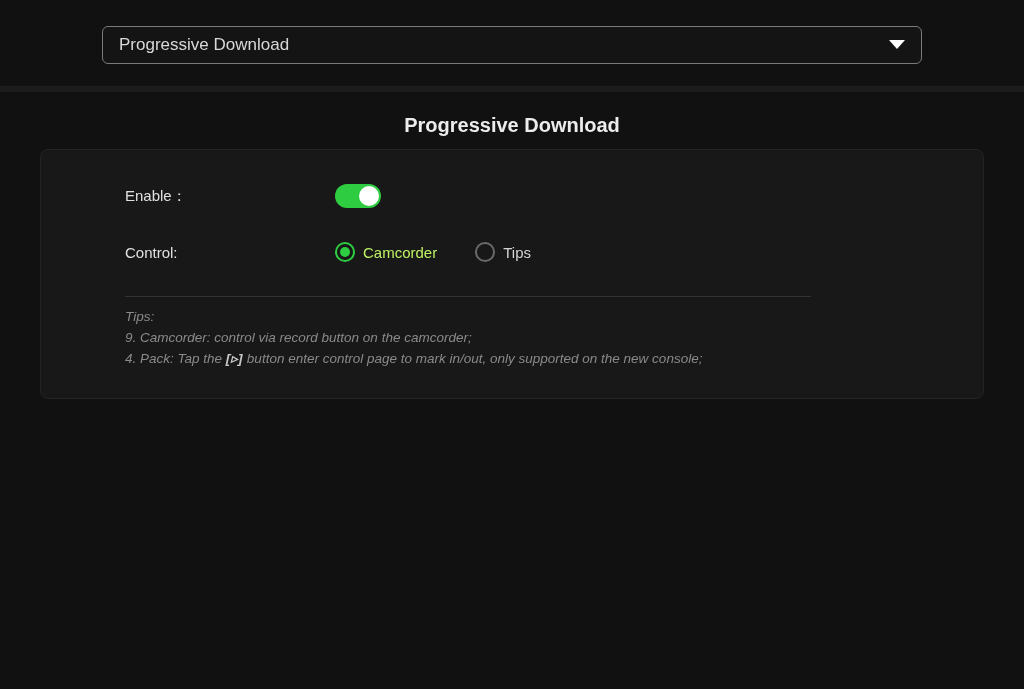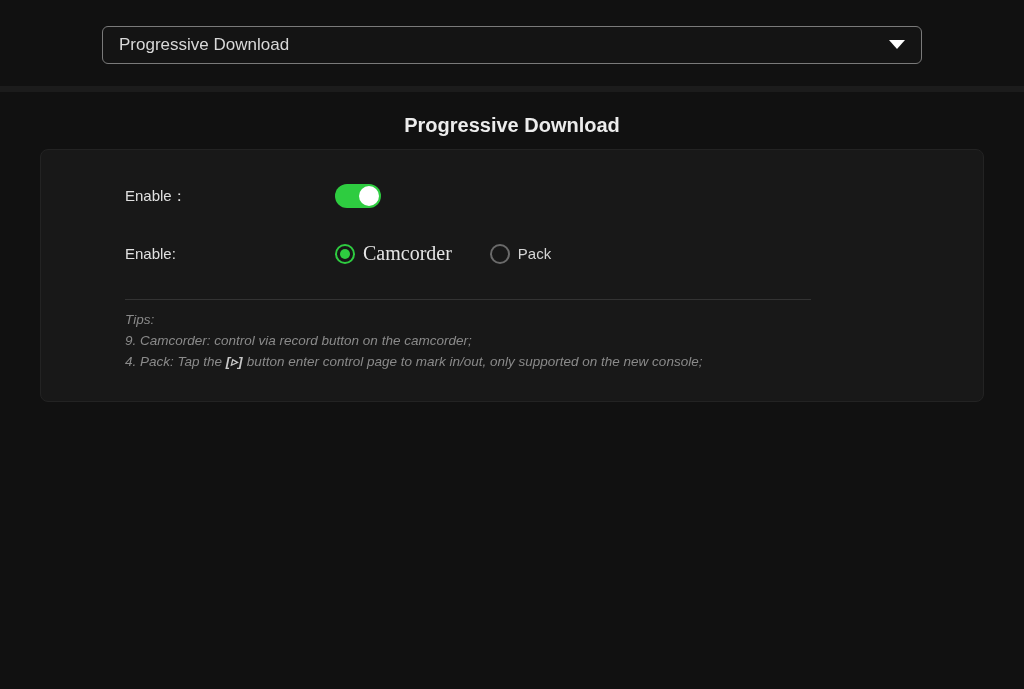--- a/index.html
+++ b/index.html
@@ -113,21 +113,21 @@
     align-items: center;
     justify-content: center;
   }
   .radio-outer.sel { border-color: #2ecc40; }
   .radio-inner {
     width: 10px;
     height: 10px;
     border-radius: 50%;
     background: #2ecc40;
   }
-  .radio-label-sel { color: #e5e5e5; font-size: 20px; font-family: Liberation Serif, serif; }
+  .radio-label-sel { color: #bef264; font-size: 15px; }
   .radio-label { color: #d4d4d4; font-size: 15px; }
 
   .hr {
     height: 1px;
     width: 686px;
     background: #333333;
     margin: 0 0 10px 0;
   }
 
   .tips {
@@ -163,31 +163,31 @@
 <div class="panel">
 
   <div class="row">
     <div class="label">Enable：</div>
     <div class="toggle">
       <div class="knob"></div>
     </div>
   </div>
 
   <div class="row">
-    <div class="label">Enable:</div>
+    <div class="label">Control:</div>
     <div class="radios">
       <div class="radio-item">
         <span class="radio-outer sel">
           <span class="radio-inner"></span>
         </span>
         <span class="radio-label-sel">Camcorder</span>
       </div>
       <div class="radio-item">
         <span class="radio-outer"></span>
-        <span class="radio-label">Pack</span>
+        <span class="radio-label">Tips</span>
       </div>
     </div>
   </div>
 
   <div class="hr"></div>
 
   <div class="tips">
     <p>Tips:</p>
     <p>9. Camcorder: control via record button on the camcorder;</p>
     <p>

